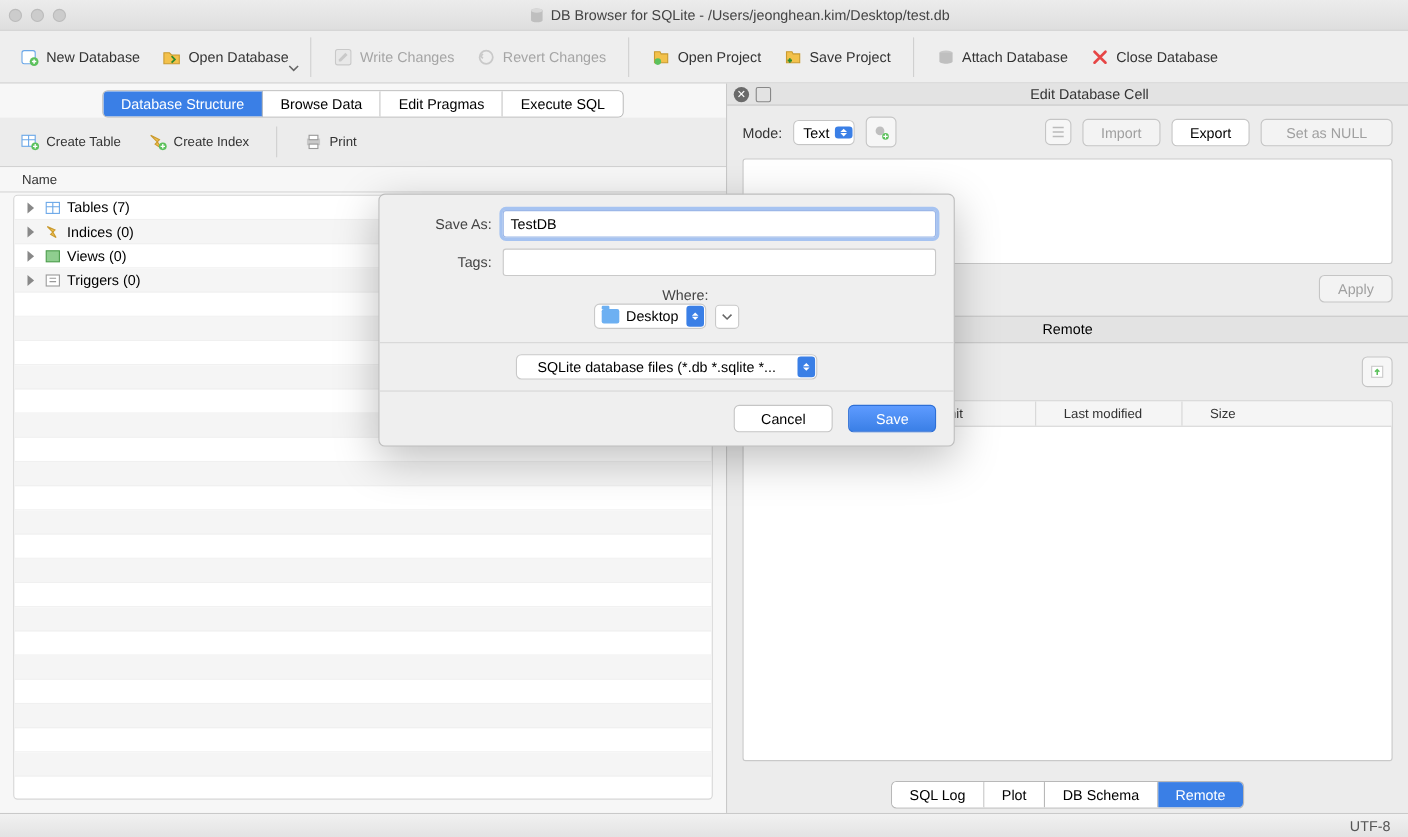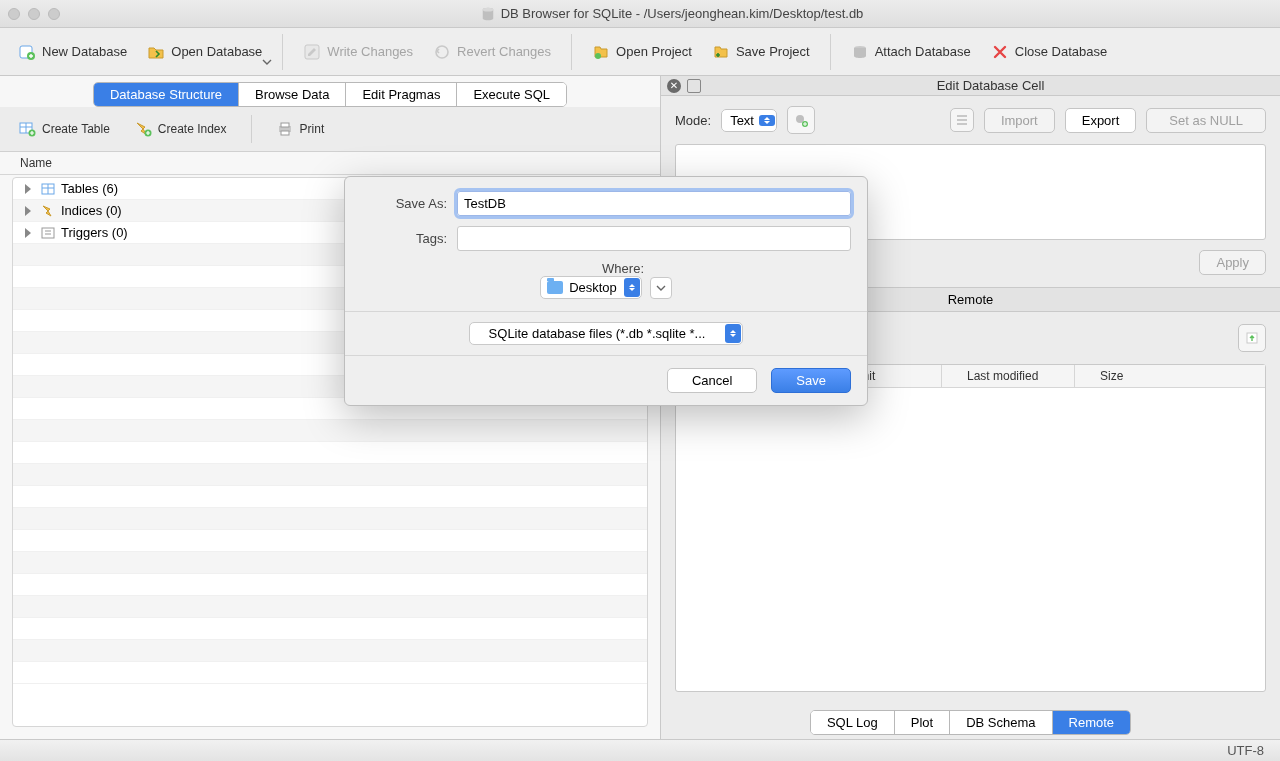--- a/index.html
+++ b/index.html
@@ -207,28 +207,35 @@
       </div>
     </div>
     <div class="tree-header" style="padding-left:20px;">Name</div>
     <div class="tree">
       <div class="tree-row rel">
         <div class="tri disc"></div>
         <svg class="tree-icon" viewBox="0 0 14 14">
             <rect x="1" y="2" width="12" height="10" fill="#fff" stroke="#6aa7e8"></rect>
             <path d="M1 6h12M7 2v10" stroke="#6aa7e8"></path>
           </svg>
-        <span>Tables (6)</span>
+        <span>Tables (7)</span>
       </div>
       <div class="tree-row rel">
         <div class="tri disc"></div>
         <svg class="tree-icon" viewBox="0 0 14 14">
             <path d="M2 2l5 5-2 2 5 3-3-5 2-2z" fill="#f3c14b" stroke="#c99a2f"></path>
           </svg>
         <span>Indices (0)</span>
+      </div>
+      <div class="tree-row rel">
+        <div class="tri disc"></div>
+        <svg class="tree-icon" viewBox="0 0 14 14">
+            <rect x="1" y="2" width="12" height="10" fill="#8fce8f" stroke="#4a9c4a"></rect>
+          </svg>
+        <span>Views (0)</span>
       </div>
       <div class="tree-row rel">
         <div class="tri disc"></div>
         <svg class="tree-icon" viewBox="0 0 14 14">
             <rect x="1" y="2" width="12" height="10" fill="#fff" stroke="#999"></rect>
             <path d="M4 5h6M4 8h6" stroke="#999"></path>
           </svg>
         <span>Triggers (0)</span>
       </div>
       <div class="tree-row"></div>

